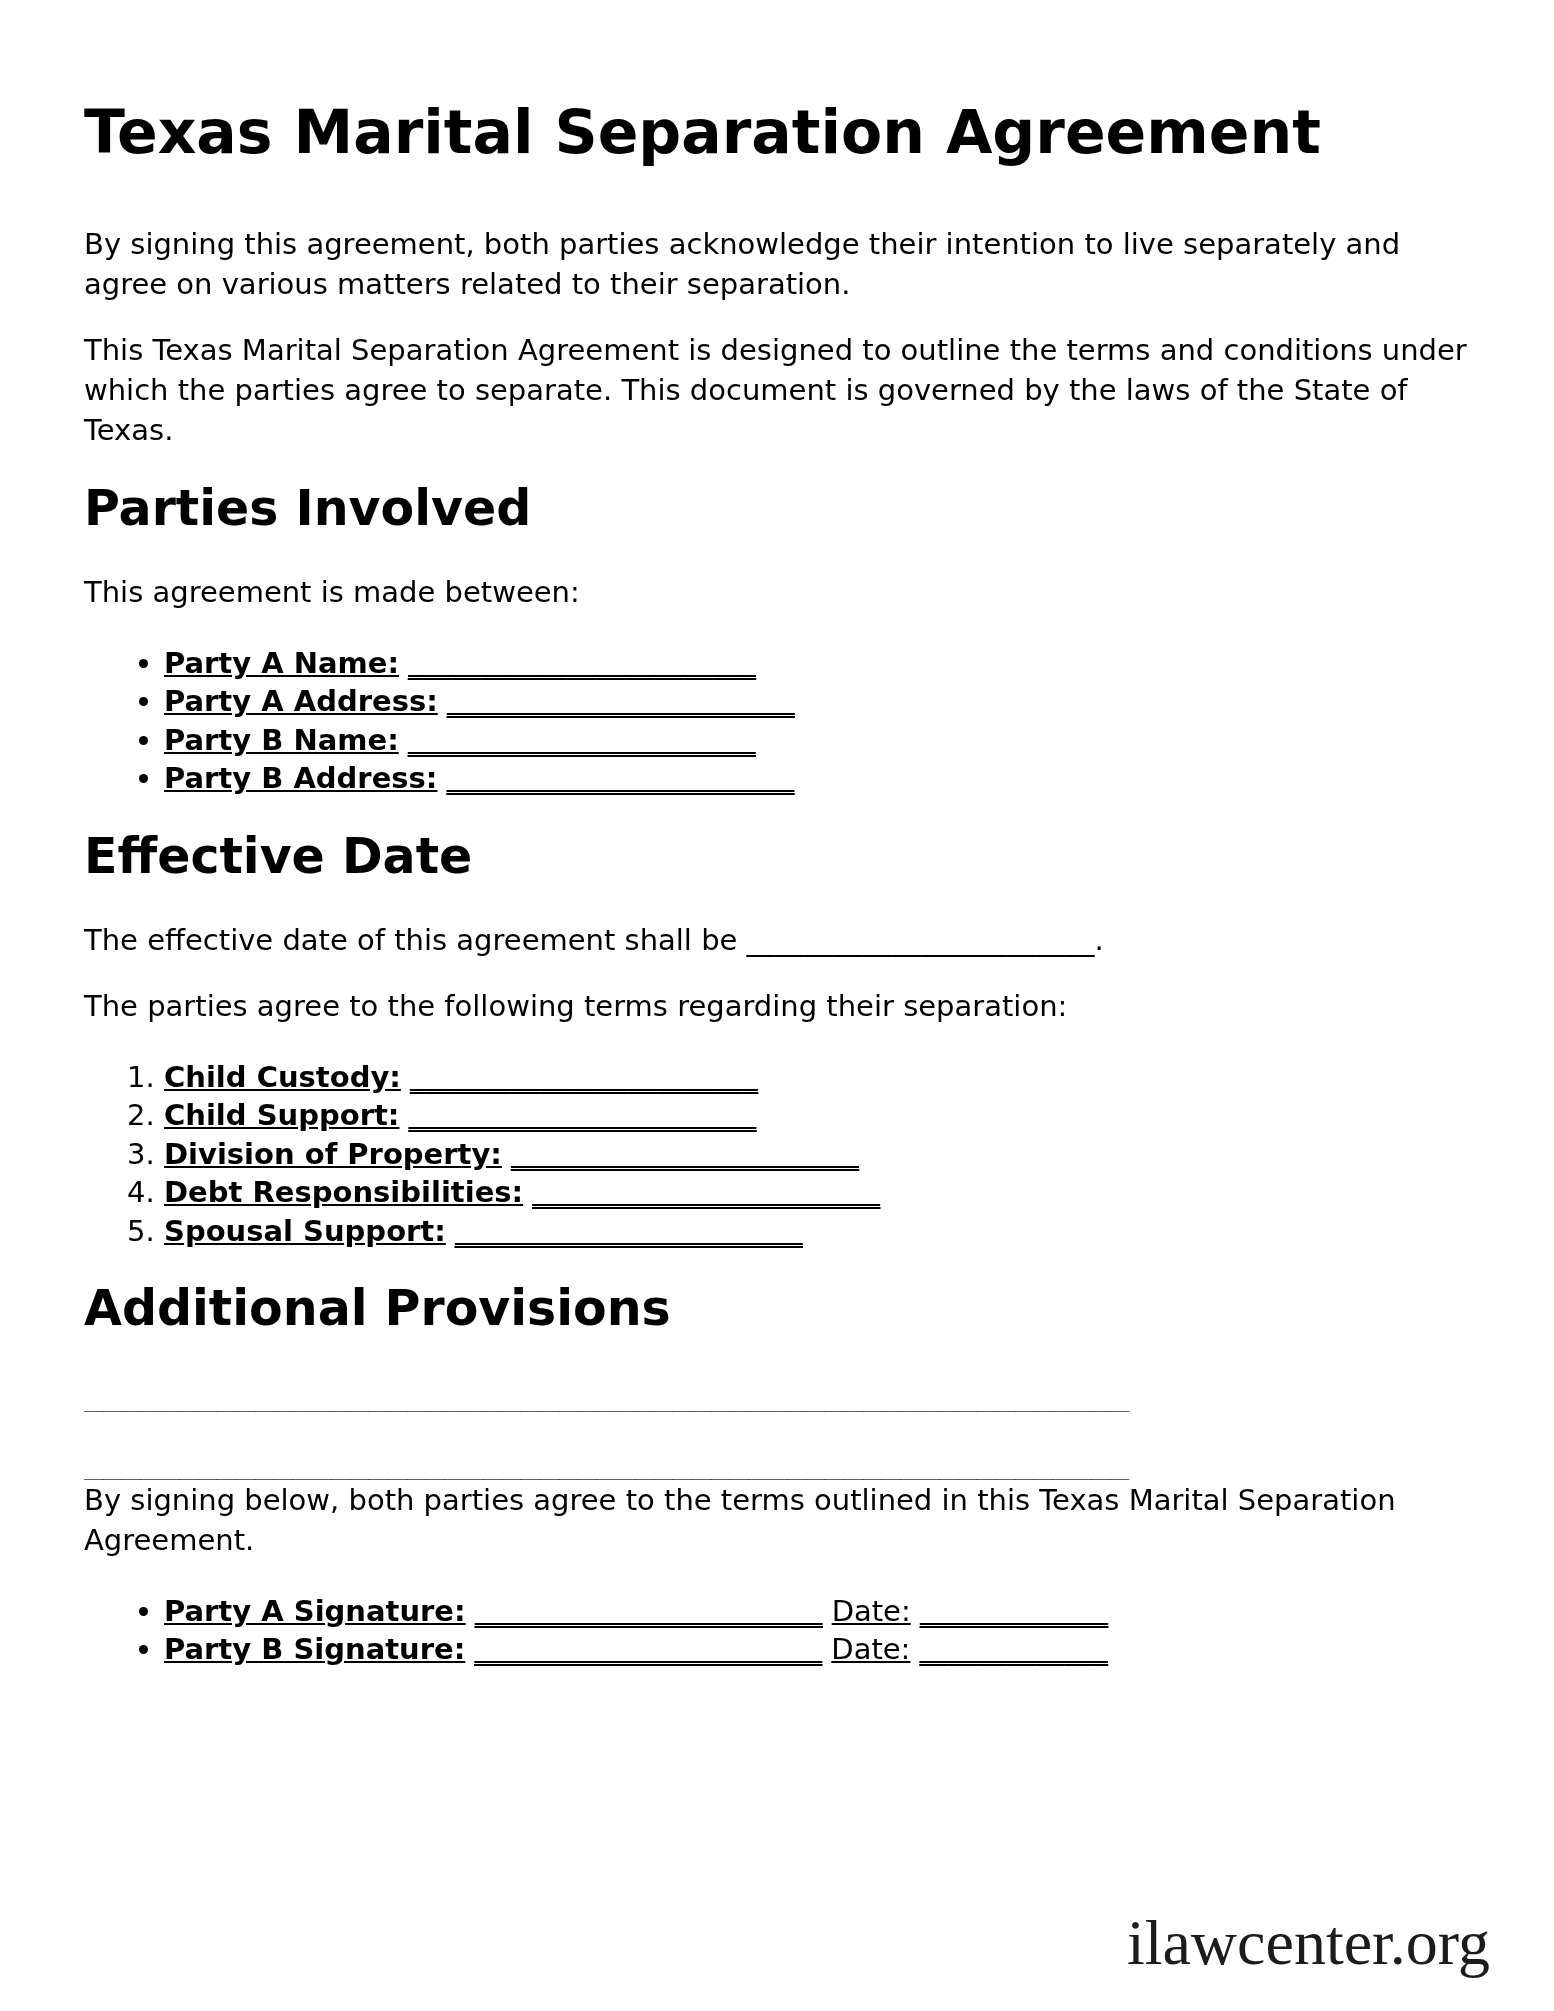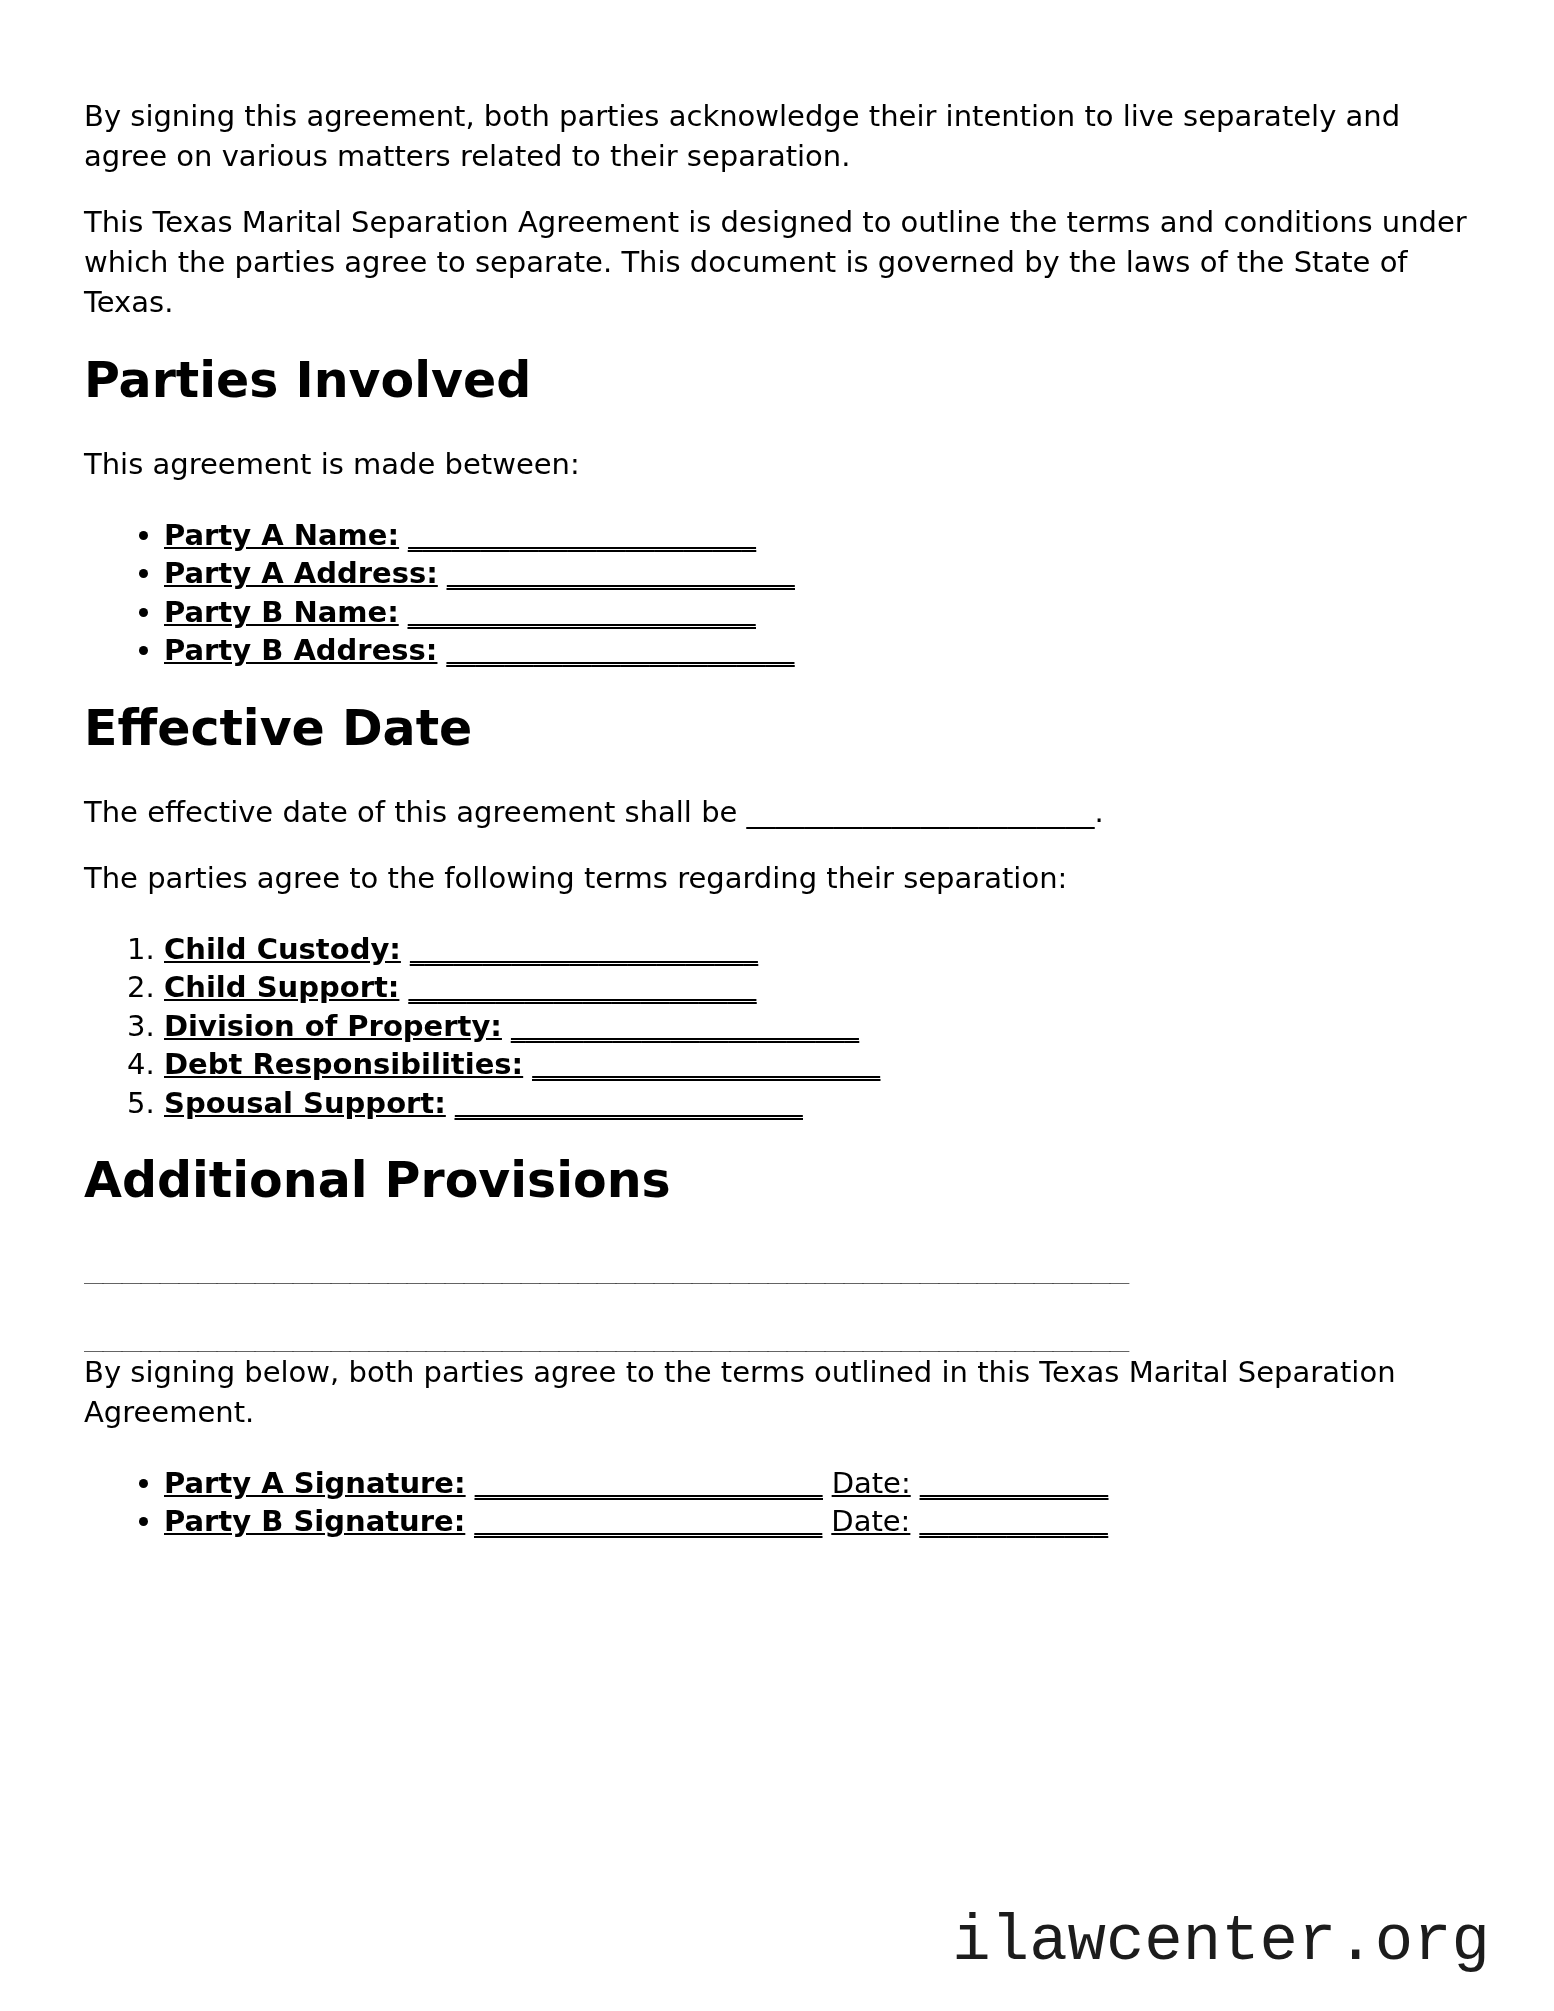--- a/index.html
+++ b/index.html
@@ -66,32 +66,33 @@
   .blank-line + .blank-line {
     margin-top: 28px;
   }
   .sig-heading {
     margin-top: 42px !important;
   }
   .watermark {
     position: absolute;
     top: 1906px;
     right: 64px;
-    font-family: Liberation Mono, monospace;
+    font-family: Liberation Serif, serif;
     font-size: 64px;
     color: #1c1c1c;
     letter-spacing: 0;
     white-space: nowrap;
   }
 </style>
 </head>
 <body>
 
 <div class="page">
 
+  <h1 class="doc-title">Texas Marital Separation Agreement</h1>
 
   <p class="para">By signing this agreement, both parties acknowledge their intention to live separately and agree on various matters related to their separation.</p>
   <p class="para">This Texas Marital Separation Agreement is designed to outline the terms and conditions under which the parties agree to separate. This document is governed by the laws of the State of Texas.</p>
 
   <h2 class="section-heading">Parties Involved</h2>
   <p class="para">This agreement is made between:</p>
 
   <ul class="doc-list">
     <li><span class="fld-label">Party A Name:</span><span class="blank">________________________</span></li>
     <li><span class="fld-label">Party A Address:</span><span class="blank">________________________</span></li>

